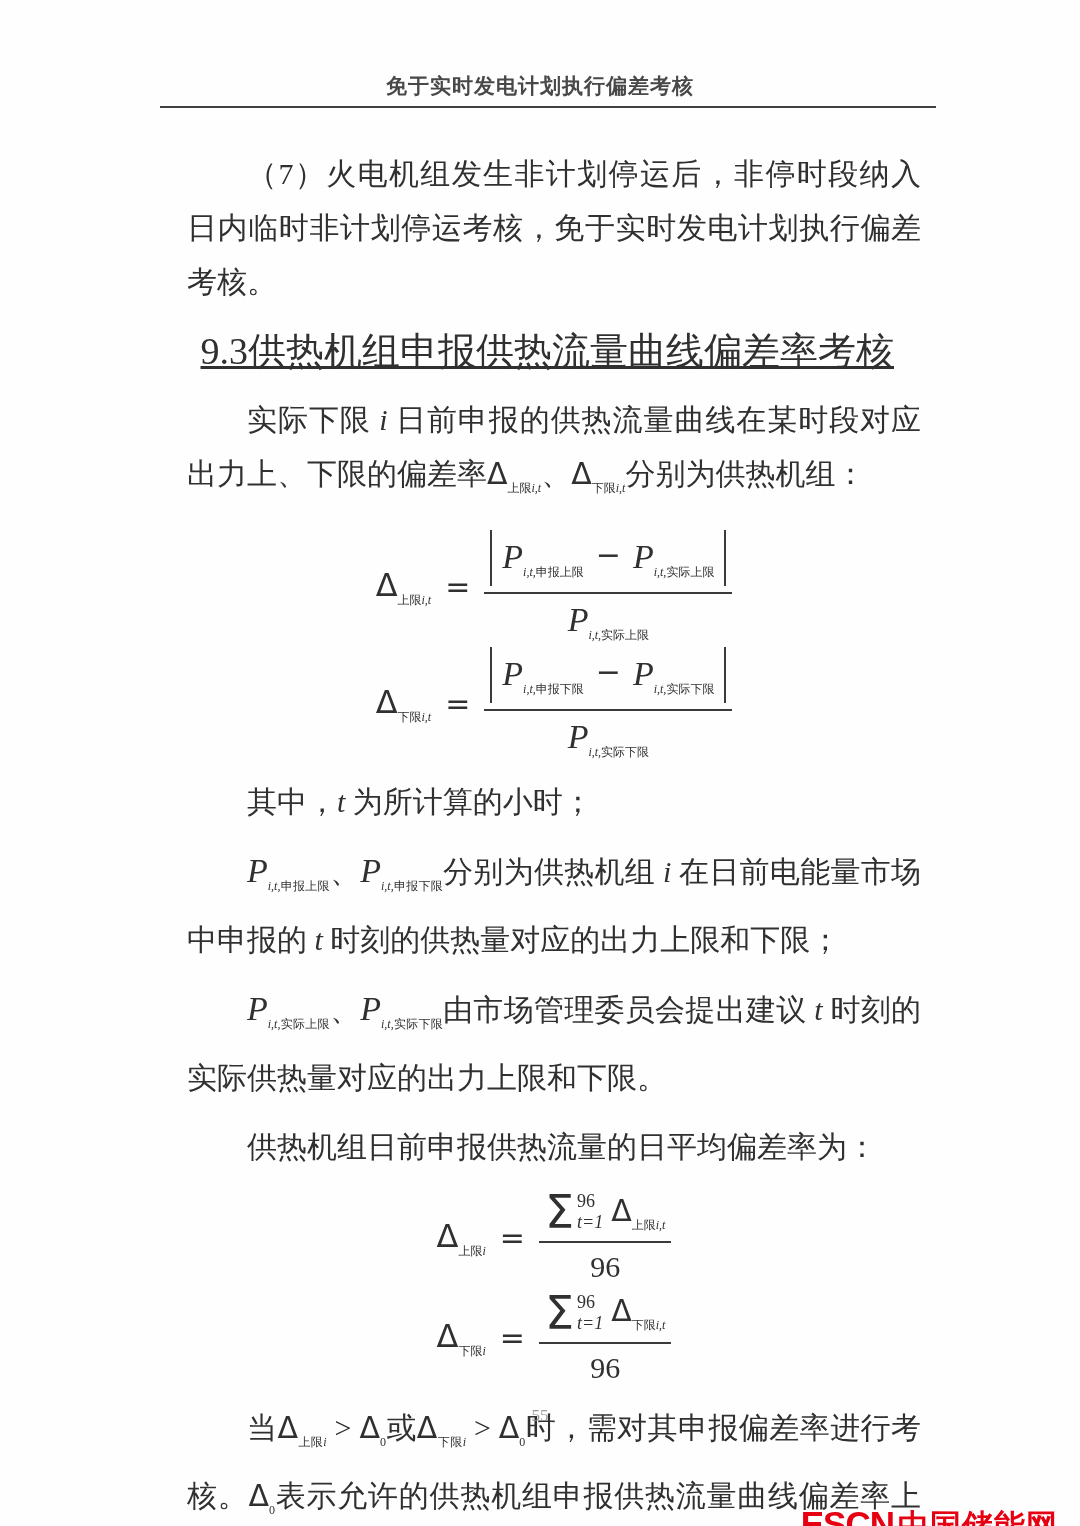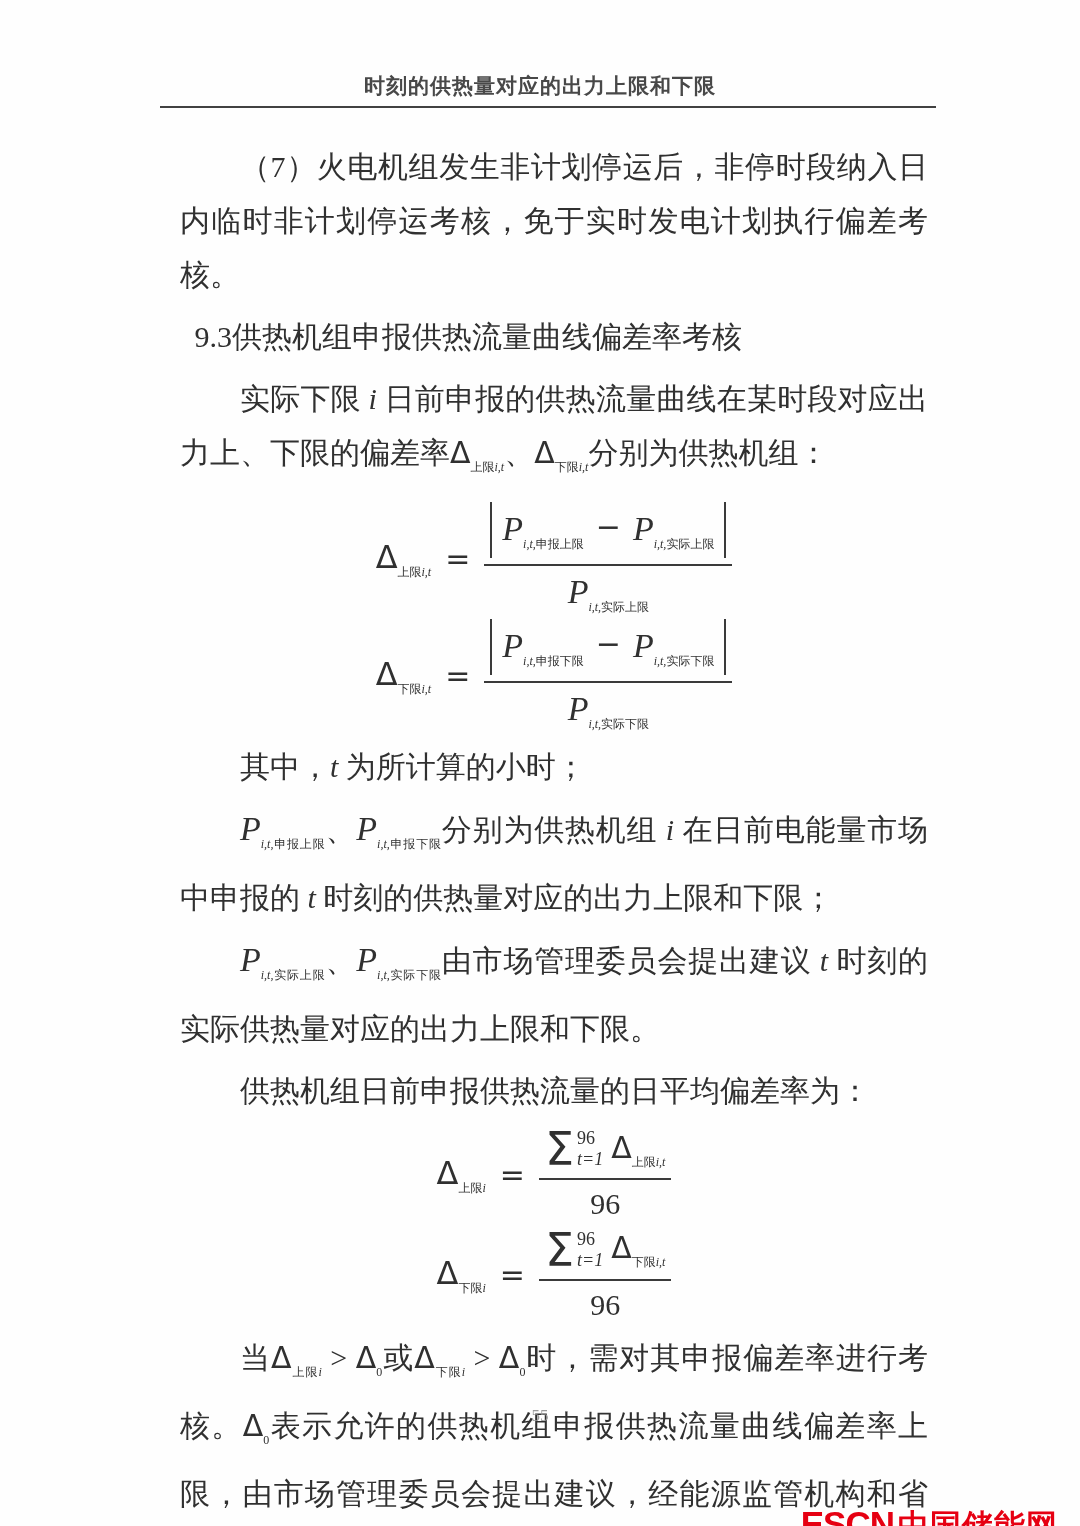--- a/index.html
+++ b/index.html
@@ -17,22 +17,22 @@
   }
   .header-rule {
     position:absolute; top:106px; left:160px; width:776px; height:0;
     border-top:2px solid #414141;
   }
   
   .doc-body {
     position:absolute; top:132px; left:172px; width:764px;
     font-size:30px; line-height:54px; text-align:justify;
   }
-  .para { margin:8px; text-indent:2em; }
-  .heading { margin:0; text-indent:0.75em; font-weight:normal; font-size:30px; }
+  .para { margin:15px; text-indent:2em; }
+  .heading { margin:0; text-indent:0.75em; font-weight:normal; font-size:38px;text-decoration:underline; }
   .var { font-style:italic; font-family:"Liberation Serif", serif; }
   .delta { font-family:"DejaVu Sans", sans-serif; font-style:normal; }
   .fsub { font-size:12px; vertical-align:-8px; white-space:nowrap; letter-spacing:0; }
   .sv { font-style:italic; }
   .sc { font-style:normal; }
   .P  { font-style:italic; font-family:"Liberation Serif", serif; font-size:34px; }
   
   .formula {
     display:flex; justify-content:center; align-items:center;
     text-indent:0; margin:4px 0; line-height:1.25; font-size:30px;
@@ -65,21 +65,21 @@
     font-family:"Liberation Sans", sans-serif; font-weight:bold; color:#e60012;
   }
   .logo-escn { font-size:35px; letter-spacing:-1px; }
   .logo-cn   { font-size:31px; margin-left:4px; letter-spacing:1px; }
 </style>
 </head>
 <body>
 
 <div class="page">
 
-  <div class="header-title">时刻的供热量对应的出力上限和下限</div>
+  <div class="header-title">免于实时发电计划执行偏差考核</div>
   <div class="header-rule"></div>
 
   <div class="doc-body">
 
     <p class="para">（7）火电机组发生非计划停运后，非停时段纳入日内临时非计划停运考核，免于实时发电计划执行偏差考核。</p>
 
 
     <p class="heading">9.3供热机组申报供热流量曲线偏差率考核</p>
 
     <p class="para"><span>实际下限 </span><span class="var">i</span><span> 日前申报的供热流量曲线在某时段对应出力上、下限的偏差率</span><span class="delta">Δ</span><span class="fsub"><span class="sc">上限</span><span class="sv">i,t</span></span><span>、</span><span class="delta">Δ</span><span class="fsub"><span class="sc">下限</span><span class="sv">i,t</span></span><span>分别为供热机组：</span></p>

